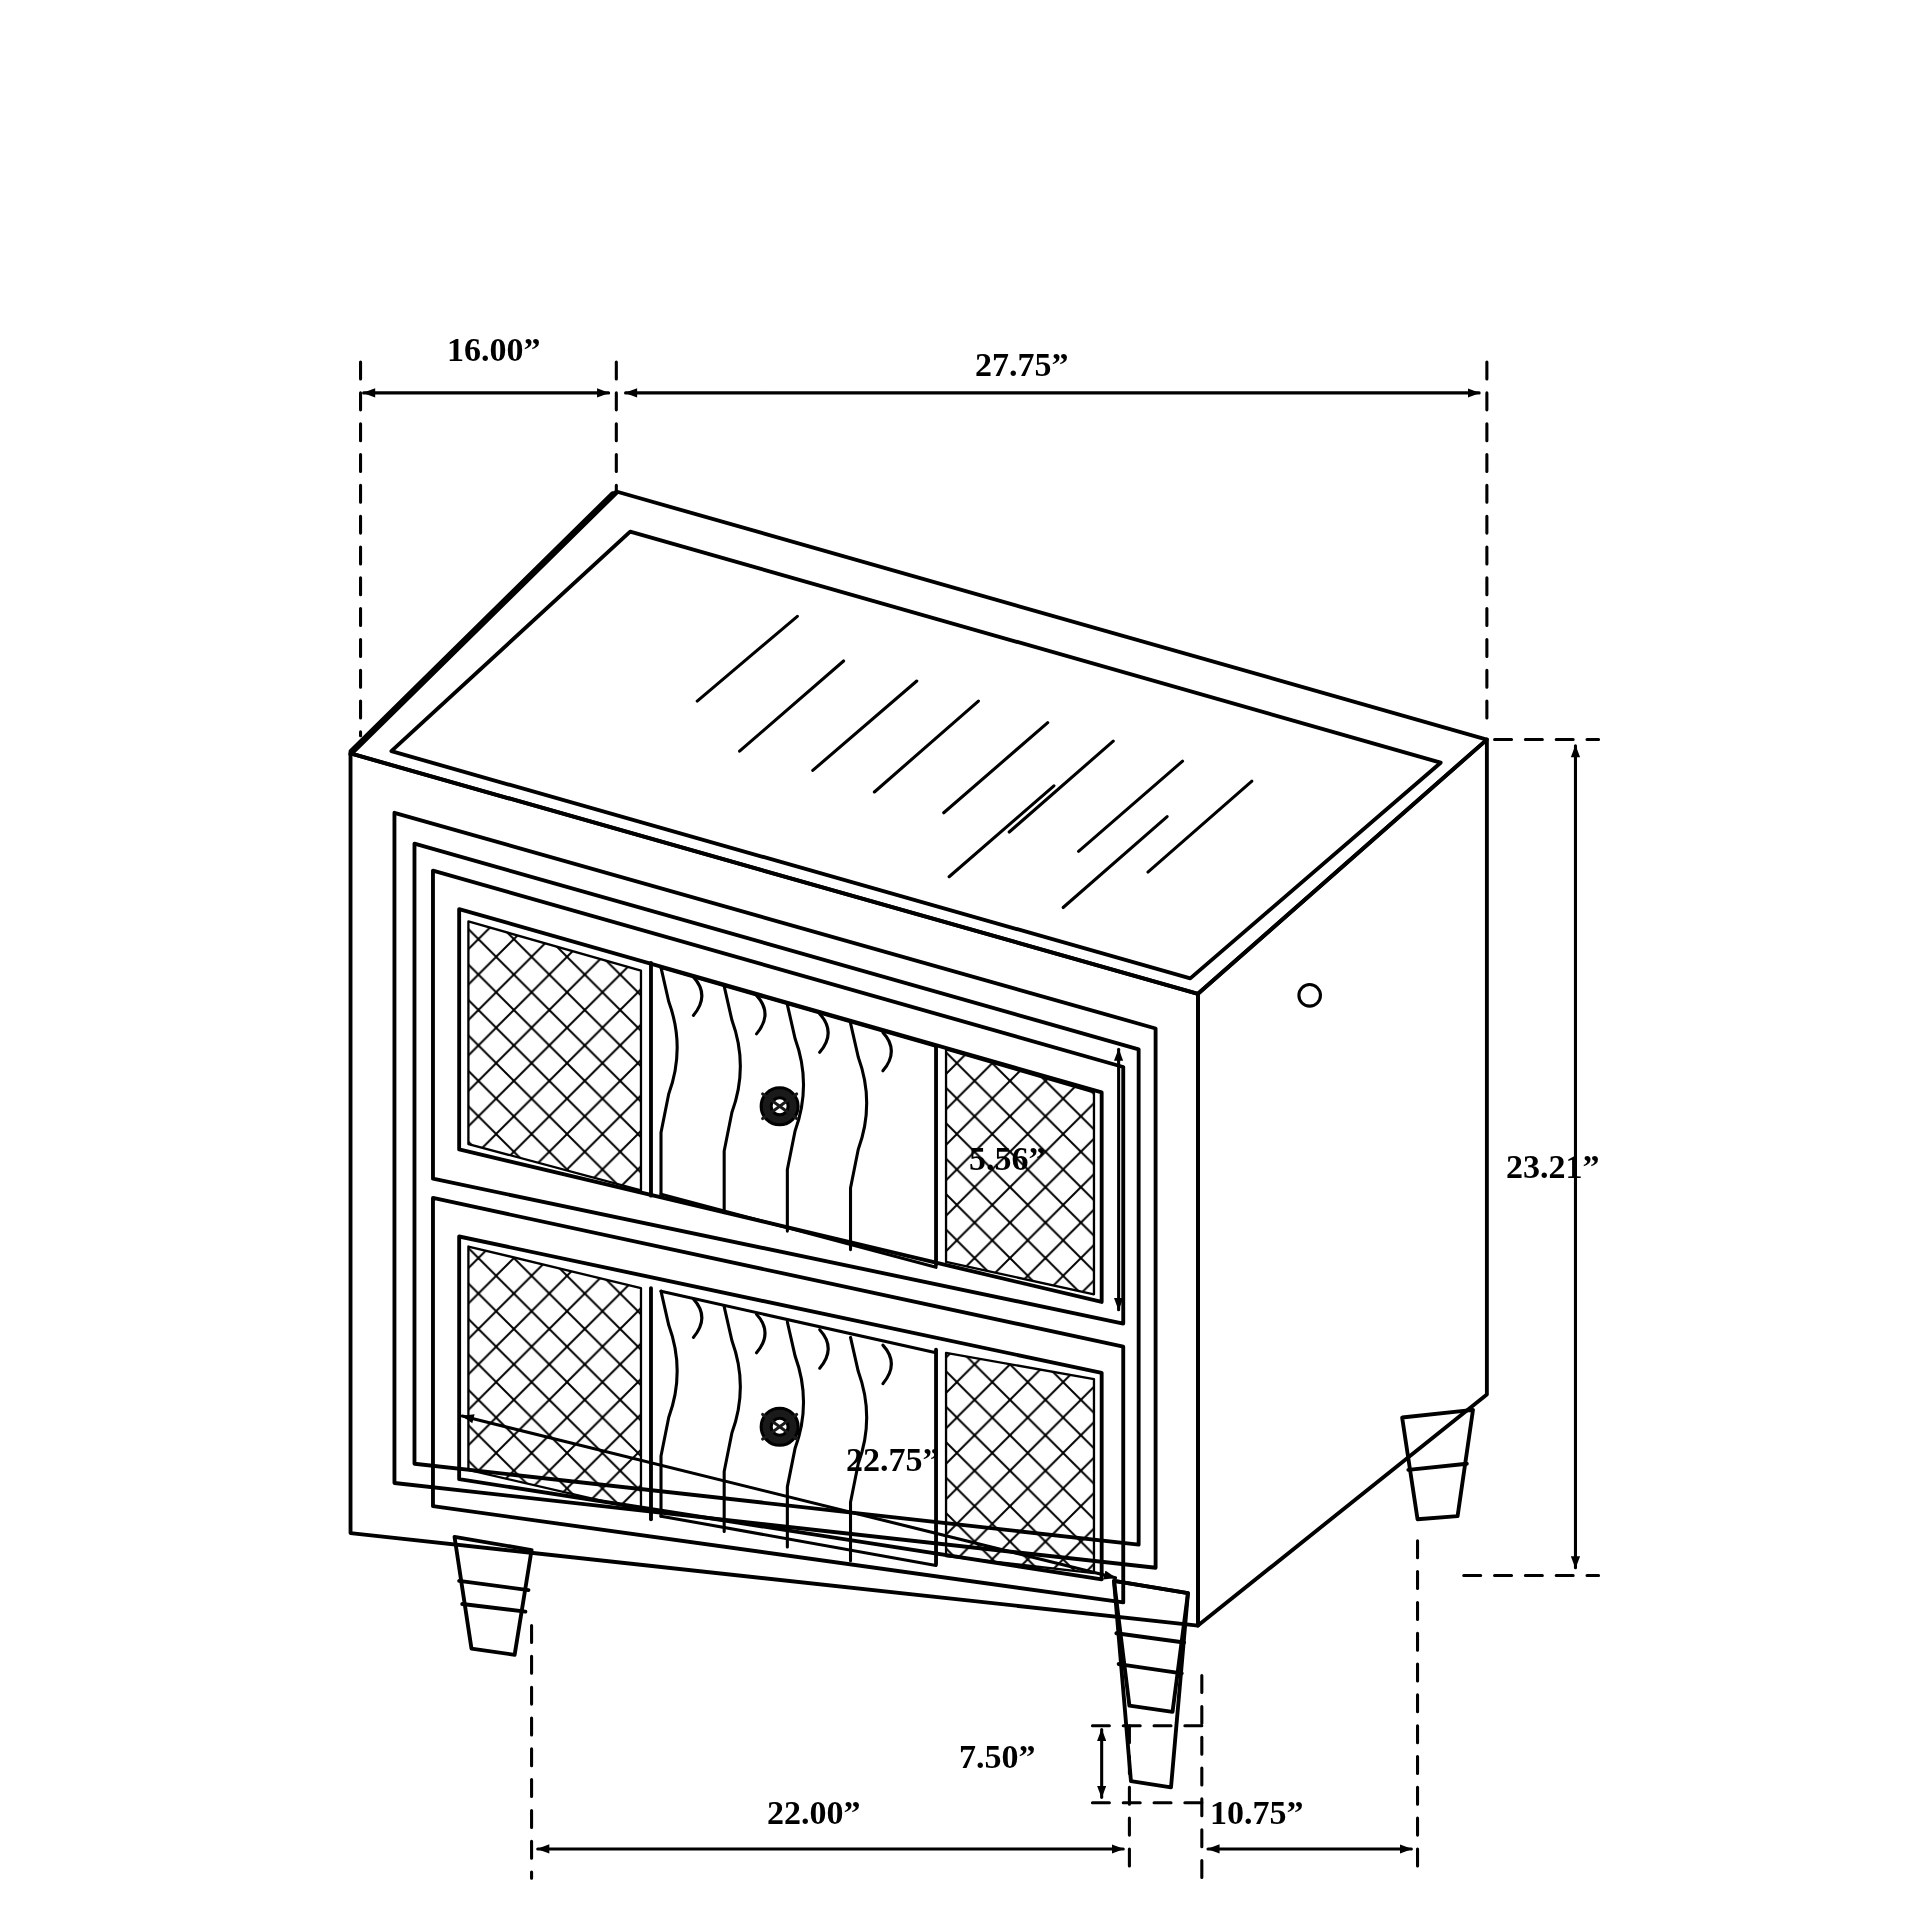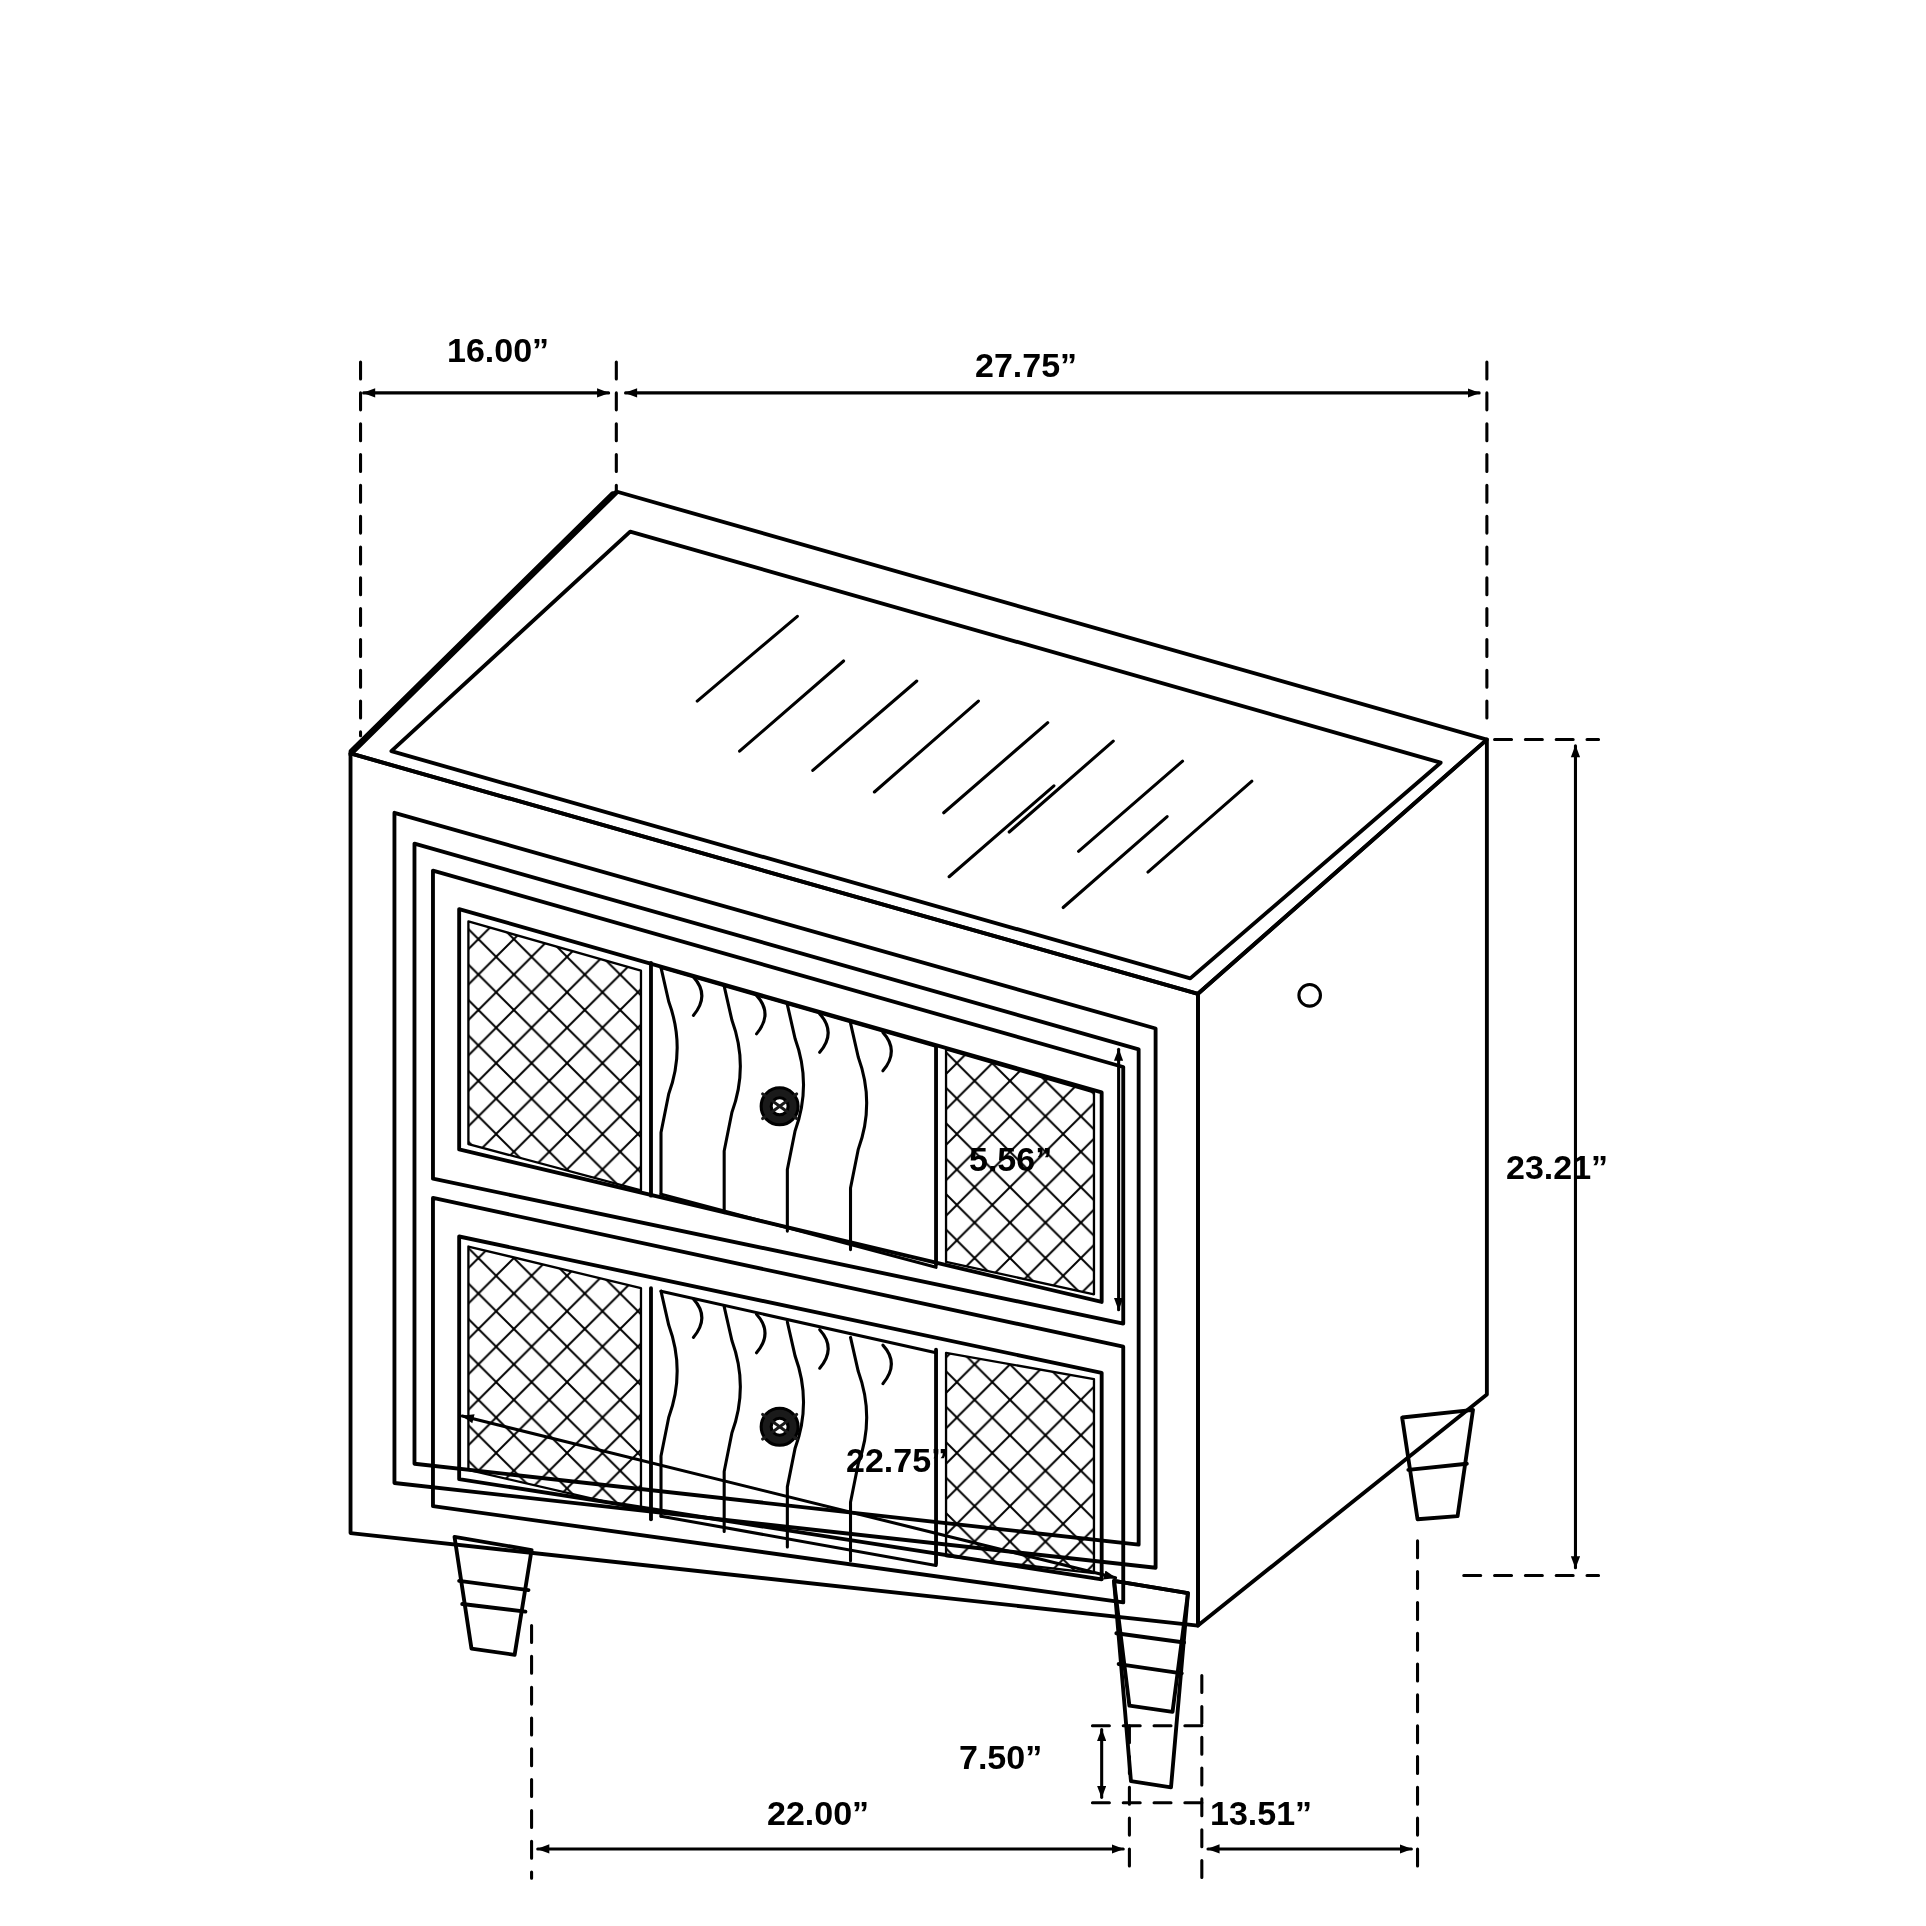--- a/index.html
+++ b/index.html
@@ -35,20 +35,21 @@
     top: 0;
     left: 0;
     width: 1926px;
     height: 1926px;
   }
   .dim-label {
     position: absolute;
     font-size: 34px;
     font-weight: bold;
     white-space: nowrap;
+    font-family: Liberation Serif, serif;
   }
 </style>
 </head>
 <body>
 
 <div id="canvas">
 
 
   <svg class="drawing" viewBox="0 0 2500 2500">
     <defs>
@@ -228,16 +229,16 @@
   <div class="dim-label" style="left:1506px; top:1148px;">23.21”</div>
 
   <div class="dim-label" style="left:969px; top:1140px;">5.56”</div>
 
   <div class="dim-label" style="left:846px; top:1441px;">22.75”</div>
 
   <div class="dim-label" style="left:959px; top:1738px;">7.50”</div>
 
   <div class="dim-label" style="left:767px; top:1794px;text-align:center;">22.00”</div>
 
-  <div class="dim-label" style="left:1210px; top:1794px;">13.51”</div>
+  <div class="dim-label" style="left:1210px; top:1794px;">10.75”</div>
 
 </div>
 
 
 </body></html>

